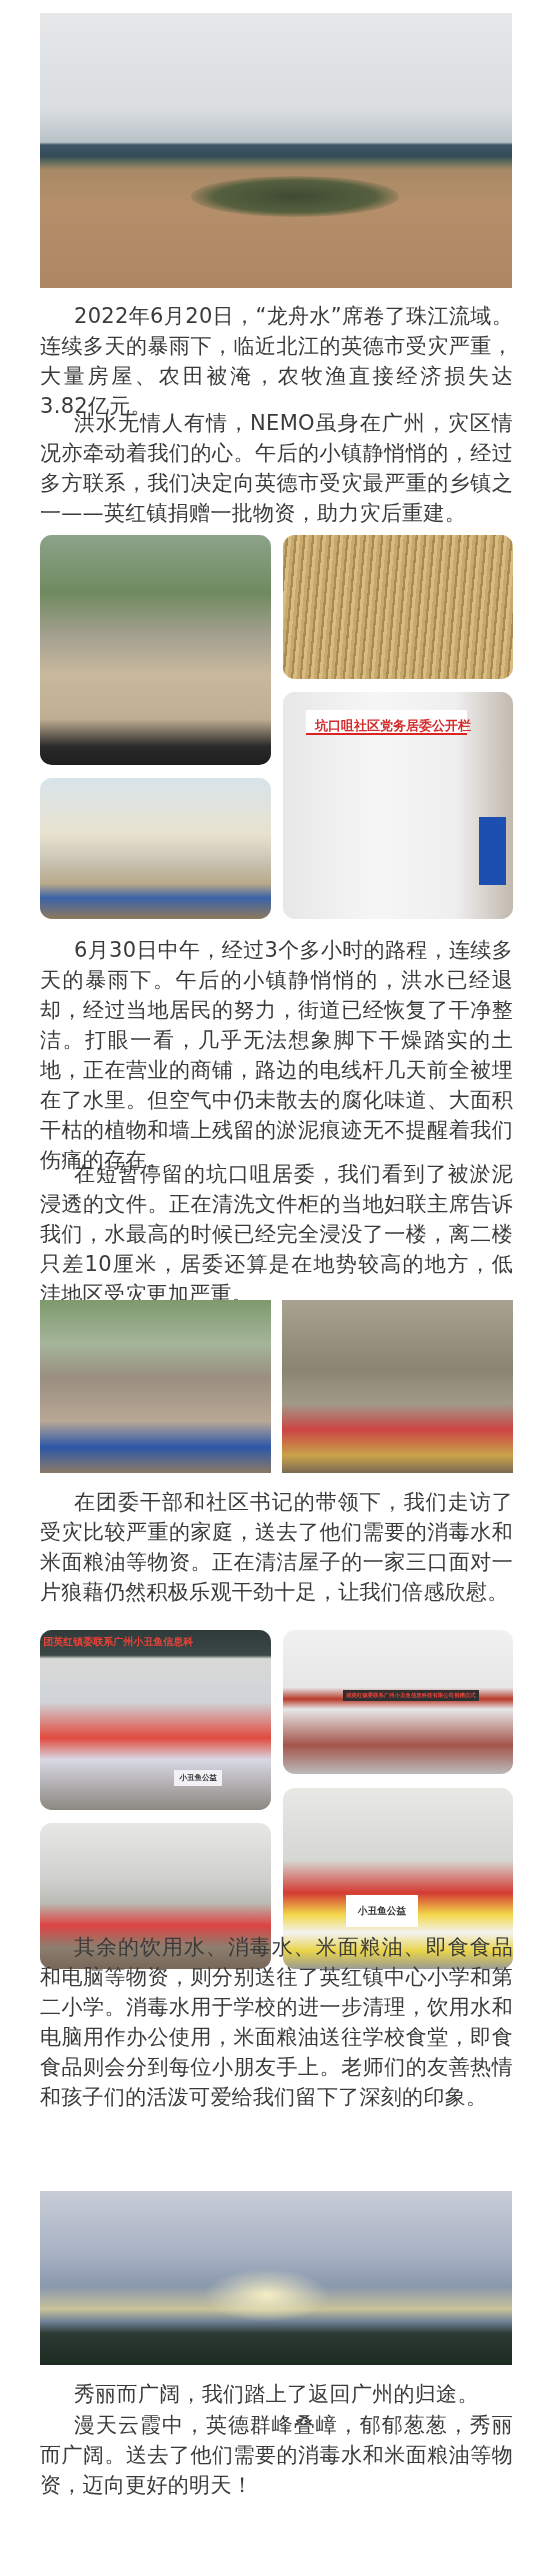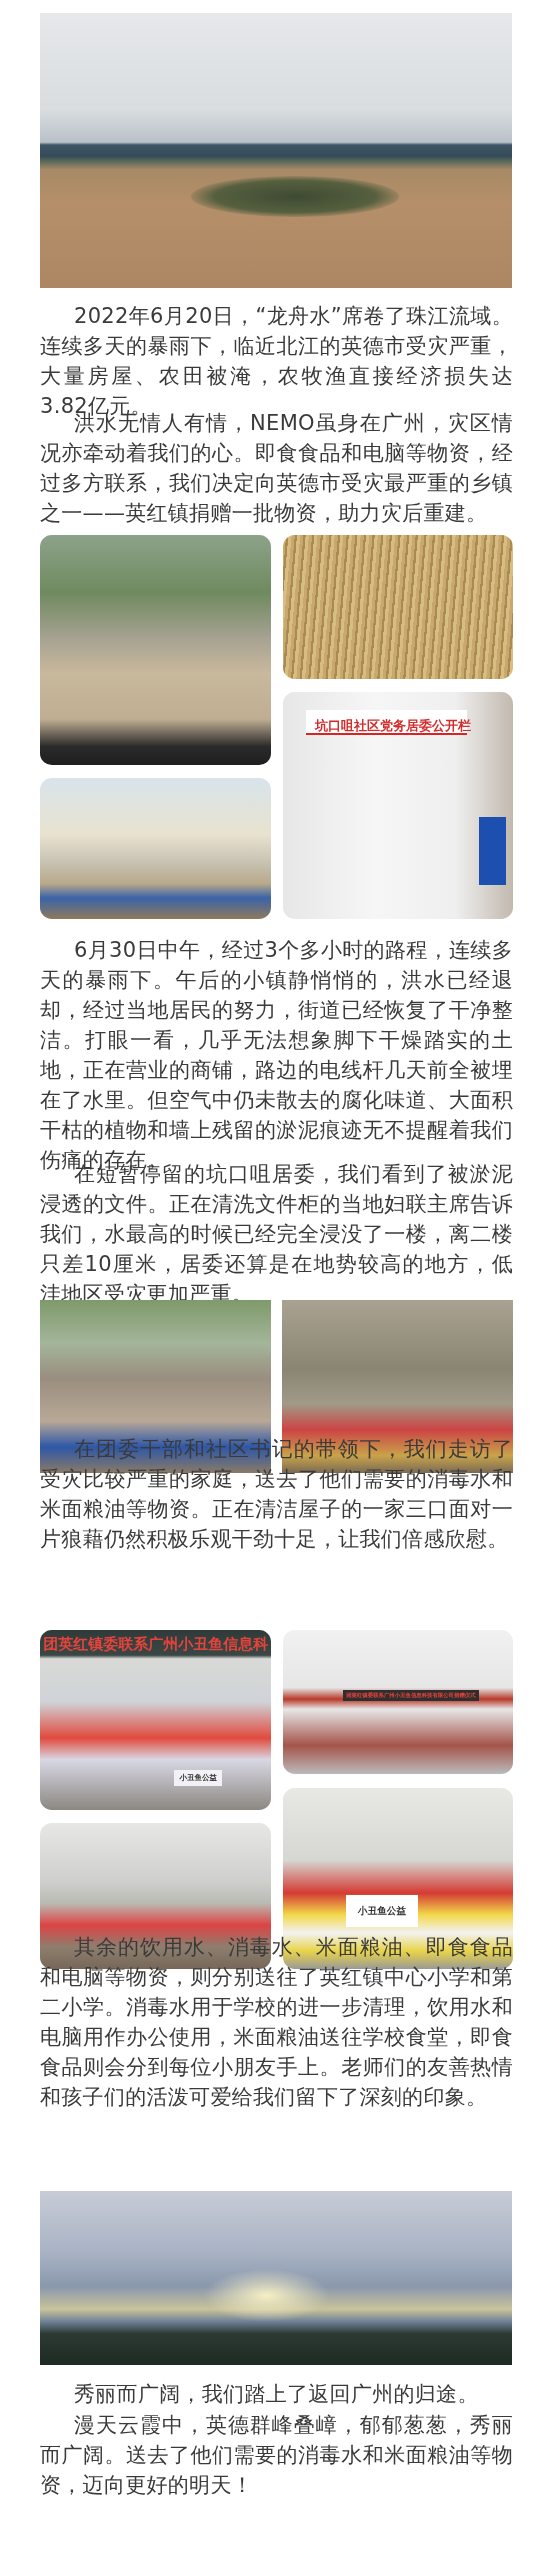--- a/index.html
+++ b/index.html
@@ -33,39 +33,39 @@
       radial-gradient(ellipse at 48% 60%, #f6efc4 0%, rgba(246,239,196,0) 18%),
       linear-gradient(180deg, #c7ccd6 0%, #a9b3c4 35%, #8a98ad 55%, #c9c39b 68%, #6f8197 75%, #2c3a33 82%, #1d2a22 100%); }
   .banner-text { position:absolute; font-family: "DejaVu Sans", sans-serif; font-weight: bold; }
 </style>
 </head>
 <body>
 
 <div class="photo flood" style="left:40px; top:13.4px; width:472px; height:275px;"></div>
 
 <p class="para indent" style="top:301px;">2022年6月20日，“龙舟水”席卷了珠江流域。连续多天的暴雨下，临近北江的英德市受灾严重，大量房屋、农田被淹，农牧渔直接经济损失达3.82亿元。</p>
-<p class="para indent" style="top:408px;">洪水无情人有情，NEMO虽身在广州，灾区情况亦牵动着我们的心。即食食品和电脑等物资，经过多方联系，我们决定向英德市受灾最严重的乡镇之一——英红镇捐赠一批物资，助力灾后重建。</p>
+<p class="para indent" style="top:408px;">洪水无情人有情，NEMO虽身在广州，灾区情况亦牵动着我们的心。午后的小镇静悄悄的，经过多方联系，我们决定向英德市受灾最严重的乡镇之一——英红镇捐赠一批物资，助力灾后重建。</p>
 
 <div class="photo rounded road" style="left:40px; top:535px; width:231px; height:230px;"></div>
 <div class="photo rounded board-edu" style="left:40px; top:778px; width:231px; height:141px;"></div>
 <div class="photo rounded corn" style="left:283px; top:535px; width:230px; height:144px;"></div>
 <div class="photo rounded board-party" style="left:283px; top:692px; width:230px; height:227px;">
   <span class="banner-text" style="left:32px; top:25px; font-size:13px; color:#d22c2c;">坑口咀社区党务居委公开栏</span>
 </div>
 
 <p class="para indent" style="top:935px;">6月30日中午，经过3个多小时的路程，连续多天的暴雨下。午后的小镇静悄悄的，洪水已经退却，经过当地居民的努力，街道已经恢复了干净整洁。打眼一看，几乎无法想象脚下干燥踏实的土地，正在营业的商铺，路边的电线杆几天前全被埋在了水里。但空气中仍未散去的腐化味道、大面积干枯的植物和墙上残留的淤泥痕迹无不提醒着我们伤痛的存在。</p>
 <p class="para indent" style="top:1159px;">在短暂停留的坑口咀居委，我们看到了被淤泥浸透的文件。正在清洗文件柜的当地妇联主席告诉我们，水最高的时候已经完全浸没了一楼，离二楼只差10厘米，居委还算是在地势较高的地方，低洼地区受灾更加严重。</p>
 
 <div class="photo alley" style="left:40px; top:1300px; width:231px; height:173px;"></div>
 <div class="photo house" style="left:282px; top:1300px; width:231px; height:173px;"></div>
 
-<p class="para indent" style="top:1434px;">在团委干部和社区书记的带领下，我们走访了受灾比较严重的家庭，送去了他们需要的消毒水和米面粮油等物资。正在清洁屋子的一家三口面对一片狼藉仍然积极乐观干劲十足，让我们倍感欣慰。</p>
+<p class="para indent" style="top:1487px;">在团委干部和社区书记的带领下，我们走访了受灾比较严重的家庭，送去了他们需要的消毒水和米面粮油等物资。正在清洁屋子的一家三口面对一片狼藉仍然积极乐观干劲十足，让我们倍感欣慰。</p>
 
 <div class="photo rounded ceremony" style="left:40px; top:1630px; width:231px; height:180px;">
-  <span class="banner-text" style="left:3.2px; top:5.4px; font-size:15px; color:#e8433a; white-space:nowrap;">团英红镇委联系广州小丑鱼信息科</span>
+  <span class="banner-text" style="left:3.2px; top:5.4px; font-size:10px; color:#e8433a; white-space:nowrap;">团英红镇委联系广州小丑鱼信息科</span>
   <span class="banner-text" style="left:134px; top:140px; font-size:7.5px; color:#333; background:#f2f2f6; padding:3.2px 5.4px;">小丑鱼公益</span>
 </div>
 <div class="photo rounded truck" style="left:40px; top:1823px; width:231px; height:146px;"></div>
 <div class="photo rounded building" style="left:283px; top:1630px; width:230px; height:144px;">
   <span class="banner-text" style="left:60px; top:60px; font-size:5.4px; color:#e8433a; white-space:nowrap; background:#2e2e2e; padding:2.1px 3.2px;">团英红镇委联系广州小丑鱼信息科技有限公司捐赠仪式</span>
 </div>
 <div class="photo rounded donation" style="left:283px; top:1788px; width:230px; height:181px;">
   <span class="banner-text" style="left:63px; top:107px; font-size:9.7px; color:#333; background:#fff; padding:9.7px 11.8px;">小丑鱼公益</span>
 </div>
 

